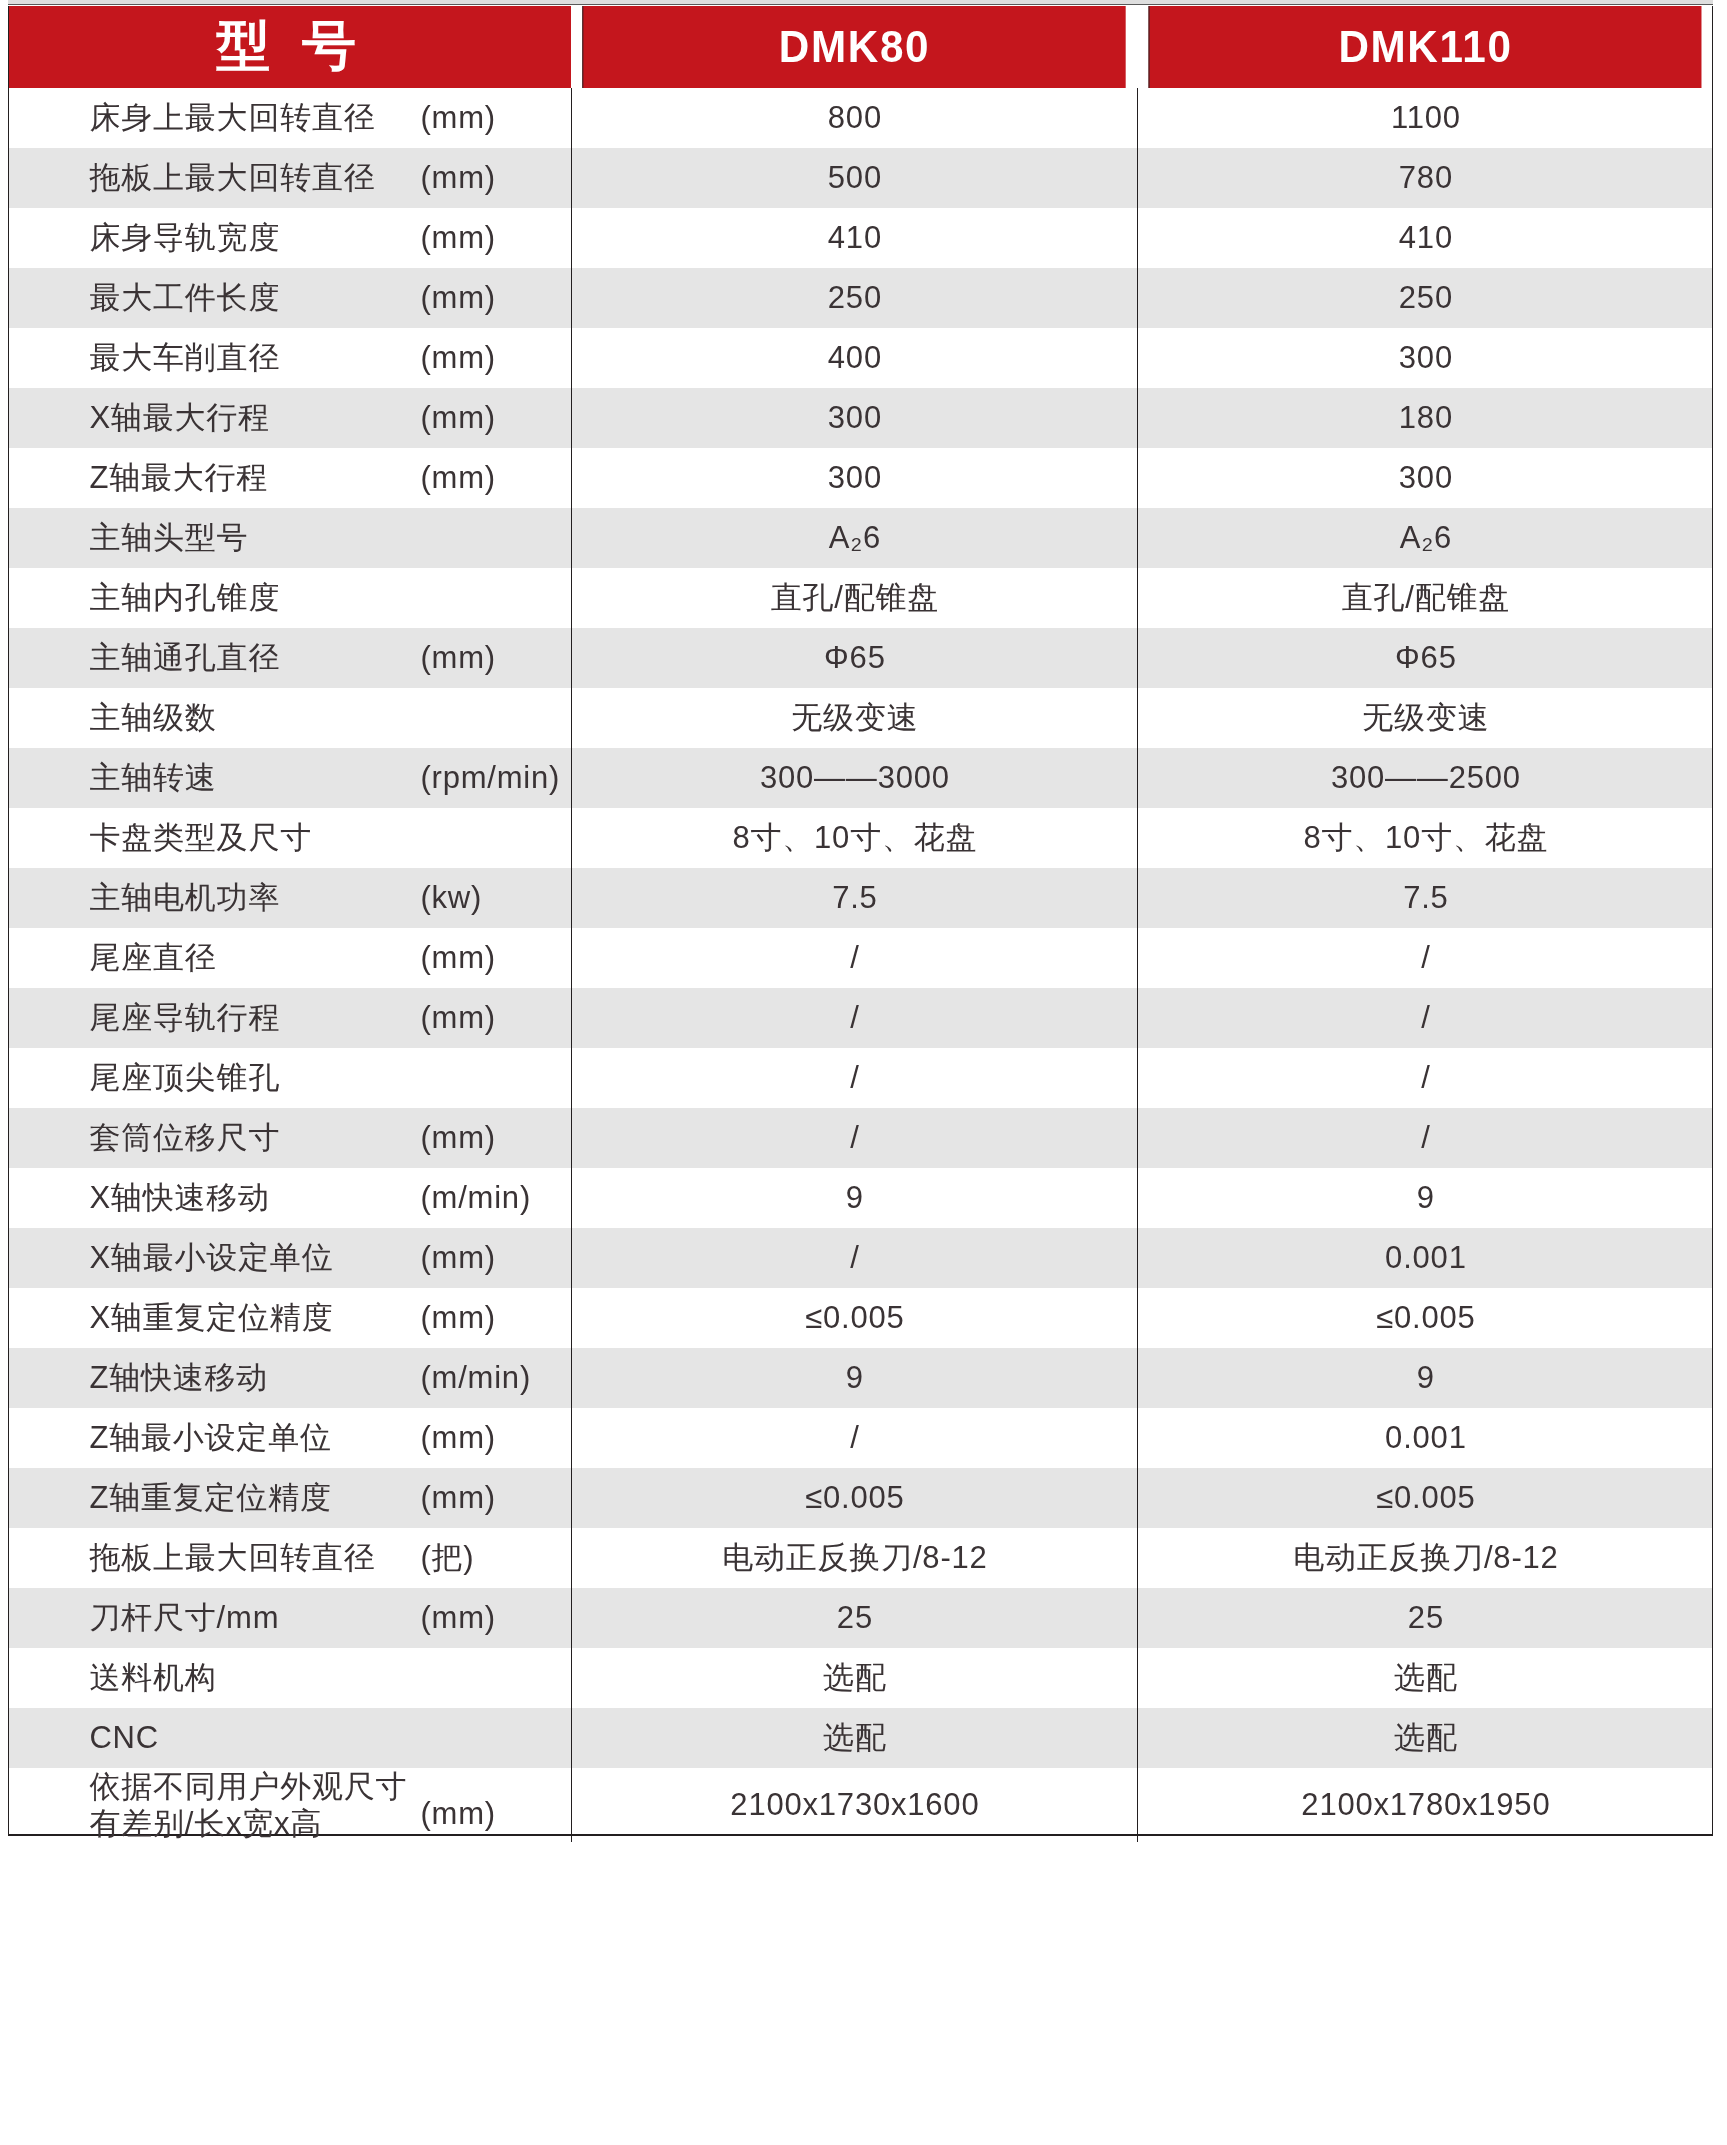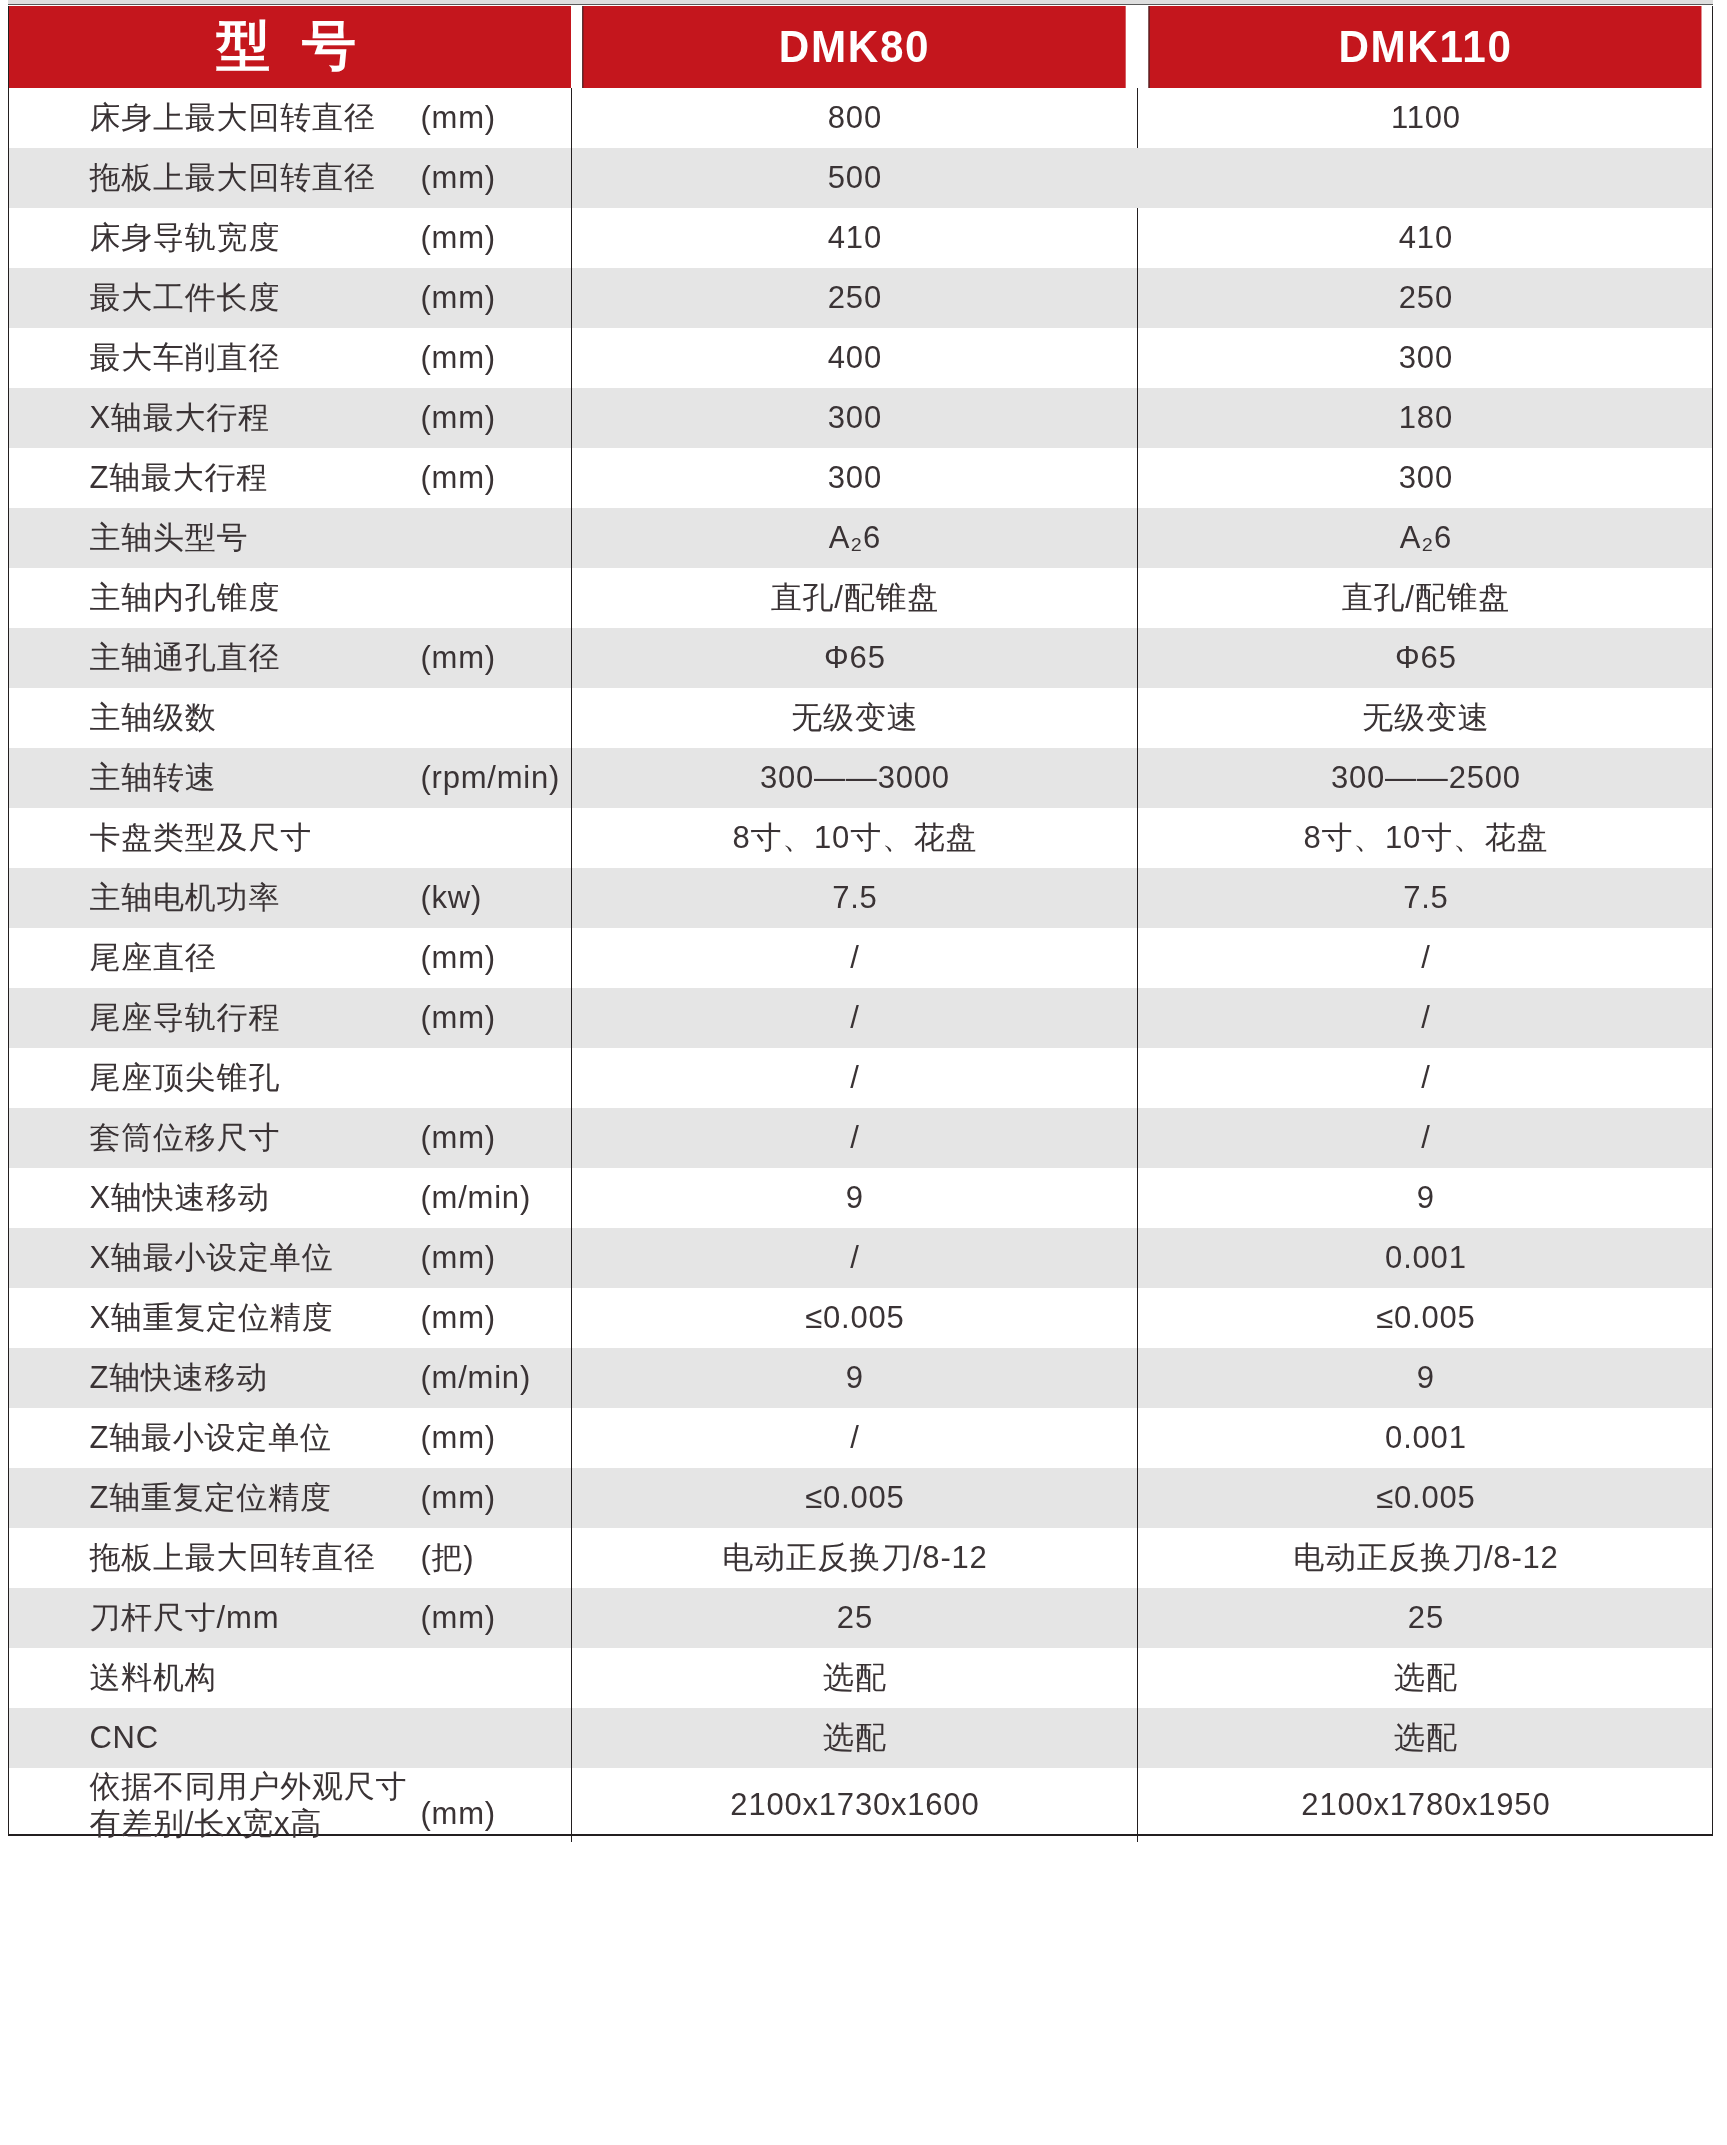--- a/index.html
+++ b/index.html
@@ -75,20 +75,21 @@
         <div class="cell value-cell c3">1100</div>
       </div>
       <div class="body-row pink">
         <div class="cell label-cell c1">
           <span class="label-lines">
             <span>拖板上最大回转直径</span>
           </span>
           <span class="unit">(mm)</span>
         </div>
         <div class="cell value-cell c2">500</div>
+        <div class="cell value-cell c3">780</div>
       </div>
       <div class="body-row">
         <div class="cell label-cell c1">
           <span class="label-lines">
             <span>床身导轨宽度</span>
           </span>
           <span class="unit">(mm)</span>
         </div>
         <div class="cell value-cell c2">410</div>
         <div class="cell value-cell c3">410</div>

